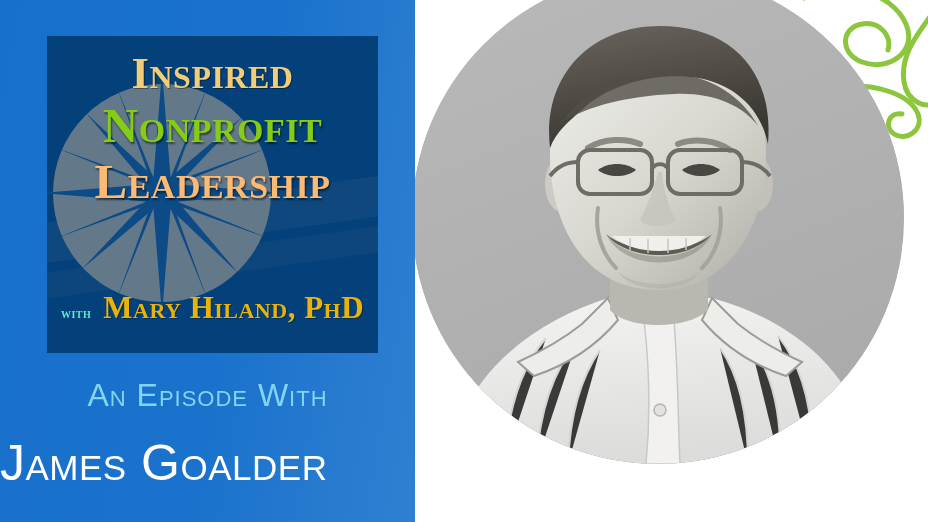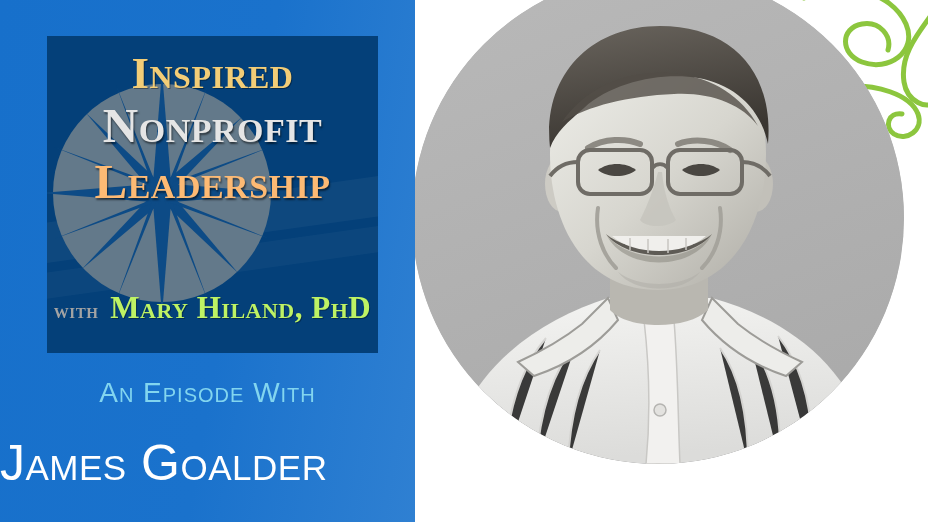--- a/index.html
+++ b/index.html
@@ -101,64 +101,64 @@
     top: 12px;
     font-size: 45px;
     line-height: 50px;
     color: #f2cd77;
     text-shadow: 1px 1px 0 rgba(0,0,0,0.35);
   }
   .cover-line-2 {
     top: 62px;
     font-size: 49px;
     line-height: 55px;
-    color: #e5e5e5;
+    color: #84cc16;
     text-shadow: 1px 2px 2px rgba(0,0,0,0.55);
   }
   .cover-line-3 {
     top: 118px;
     font-size: 49px;
     line-height: 55px;
     color: #fdba74;
     text-shadow: 1px 2px 2px rgba(0,0,0,0.55);
   }
   .cover-byline {
     position: absolute;
     top: 254px;
     width: 331px;
     text-align: center;
     white-space: nowrap;
     font-family: "Liberation Serif", "DejaVu Serif", serif;
     font-weight: bold;
     font-variant: small-caps;
   }
   .byline-with {
-    font-size: 22px;
-    color: #a3a3a3;
+    font-size: 14px;
+    color: #5eead4;
     letter-spacing: 0.5px;
   }
   .byline-name {
     font-size: 31px;
-    color: #bef264;
+    color: #eab308;
     letter-spacing: 0.5px;
     margin-left: 12px;
     text-shadow: 1px 1px 0 rgba(0,0,0,0.3);
   }
 
   
   .episode-kicker {
     position: absolute;
     left: 0;
     top: 377px;
     width: 415px;
     text-align: center;
     font-family: "Liberation Sans", sans-serif;
     font-variant: small-caps;
     font-weight: normal;
-    font-size: 28px;
+    font-size: 32px;
     letter-spacing: 1px;
     color: #82d5ef;
     white-space: nowrap;
   }
   .episode-guest {
     position: absolute;
     left: 0;
     top: 434px;
     width: 415px;
     text-align: left;

